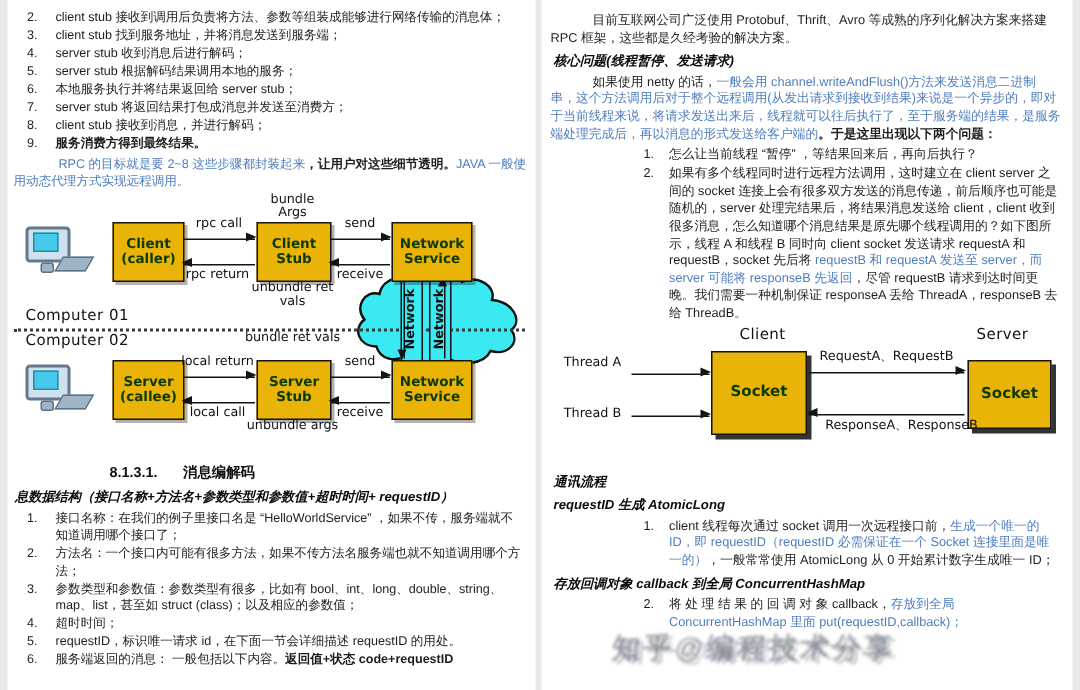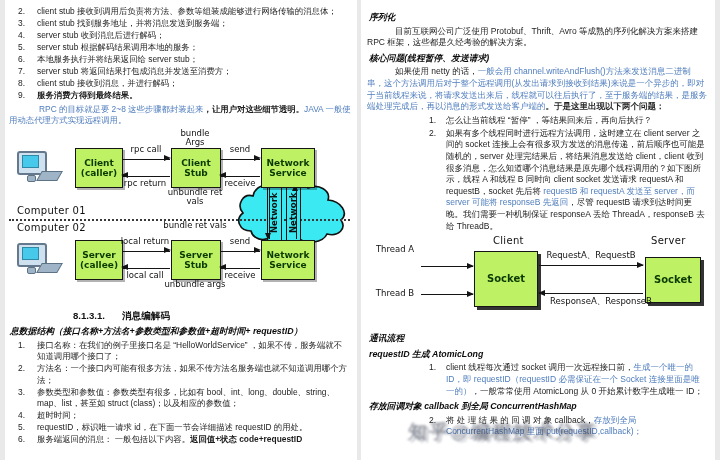--- a/index.html
+++ b/index.html
@@ -22,21 +22,21 @@
   .note{margin:2px 0 1px 0;text-indent:30px}
   .sec{font-weight:bold;font-size:9.6px;margin:7px 0 5px 64px;color:#111}
   .sec .num{margin-right:17px;font-weight:bold}
   .secR{margin-left:96px}
   .hbi{font-style:italic;font-weight:bold;font-size:8.8px;margin:4px 0 2px 1px;color:#0c0c0c}
   .hbiR{margin-left:2px}
   .intro{margin:1px 0 2px 0;text-indent:28px}
   .para{margin:0 0 2px 0;text-indent:28px}
   
   .diag{position:relative;font-family:"DejaVu Sans",sans-serif}
-  .gbox{position:absolute;background:#bef264;border:1.8px solid #151515;color:#0a3a00;font-weight:bold;
+  .gbox{position:absolute;background:#eab308;border:1.8px solid #151515;color:#0a3a00;font-weight:bold;
         display:flex;align-items:center;justify-content:center;text-align:center;
         font-size:9px;line-height:10px;box-shadow:2px 2px 0 rgba(0,0,0,.3)}
   .gbox2{box-shadow:3px 3px 0 rgba(0,0,0,.8);font-size:10px}
   .clab{position:absolute;font-size:8.5px;line-height:9.5px;text-align:center;color:#111}
   .arr{position:absolute;border-top:1.5px solid #141414}
   .arr:after{content:"";position:absolute;width:0;height:0;top:-4.6px;
              border-top:3.5px solid transparent;border-bottom:3.5px solid transparent}
   .arr.r:after{right:-1px;border-left:7px solid #141414}
   .arr.l:after{left:-1px;border-right:7px solid #141414}
   .varr{position:absolute;border-left:1.5px solid #141414}
@@ -192,21 +192,20 @@
           <span class="n">6.</span>
           <span class="t"><span>服务端返回的消息： 一般包括以下内容。</span><span class="bld">返回值+状态 code+requestID</span></span>
         </div>
     </div>
   </div>
 </div>
 
 <div class="page" id="pageR">
   <div class="colpadR">
 
-    <div class="hbi hbiR">序列化</div>
     <p class="para">目前互联网公司广泛使用 Protobuf、Thrift、Avro 等成熟的序列化解决方案来搭建 RPC 框架，这些都是久经考验的解决方案。</p>
 
 
     <div class="hbi hbiR">核心问题(线程暂停、发送请求)</div>
 
     <p class="para"><span>如果使用 netty 的话，</span><span class="blue">一般会用 channel.writeAndFlush()方法来发送消息二进制串，这个方法调用后对于整个远程调用(从发出请求到接收到结果)来说是一个异步的，即对于当前线程来说，将请求发送出来后，线程就可以往后执行了，至于服务端的结果，是服务端处理完成后，再以消息的形式发送给客户端的</span><span class="bld">。于是这里出现以下两个问题：</span></p>
 
     <div>
       <div class="liR">
           <span class="n">1.</span>
@@ -214,21 +213,21 @@
         </div>
       <div class="liR">
           <span class="n">2.</span>
           <span class="t"><span>如果有多个线程同时进行远程方法调用，这时建立在 client server 之间的 socket 连接上会有很多双方发送的消息传递，前后顺序也可能是随机的，server 处理完结果后，将结果消息发送给 client，client 收到很多消息，怎么知道哪个消息结果是原先哪个线程调用的？如下图所示，线程 A 和线程 B 同时向 client socket 发送请求 requestA 和 requestB，socket 先后将 </span><span class="blue">requestB 和 requestA 发送至 server，而 server 可能将 responseB 先返回</span><span>，尽管 requestB 请求到达时间更晚。我们需要一种机制保证 responseA 丢给 ThreadA，responseB 去给 ThreadB。</span></span>
         </div>
     </div>
 
     <div class="diag" id="diag2" style="height:94px;margin:3px 0 2px 0;">
       <div class="complabel" style="left:126px;top:0">Client</div>
       <div class="complabel" style="left:284px;top:0">Server</div>
-      <div class="clab" style="left:4px;top:10px;width:48px">Thread A</div>
+      <div class="clab" style="left:4px;top:20px;width:48px">Thread A</div>
       <div class="arr r" style="left:54px;top:31px;width:52px"></div>
       <div class="clab" style="left:4px;top:54px;width:48px">Thread B</div>
       <div class="arr r" style="left:54px;top:59px;width:52px"></div>
       <div class="gbox gbox2" style="left:107px;top:16px;width:62px;height:54px">Socket</div>
       <div class="gbox gbox2" style="left:278px;top:22px;width:54px;height:44px">Socket</div>
       <div class="clab" style="left:174px;top:16px;width:100px">RequestA、RequestB</div>
       <div class="arr r" style="left:172px;top:30px;width:104px"></div>
       <div class="arr l" style="left:172px;top:58px;width:104px"></div>
       <div class="clab" style="left:170px;top:62px;width:128px">ResponseA、ResponseB</div>
     </div>

